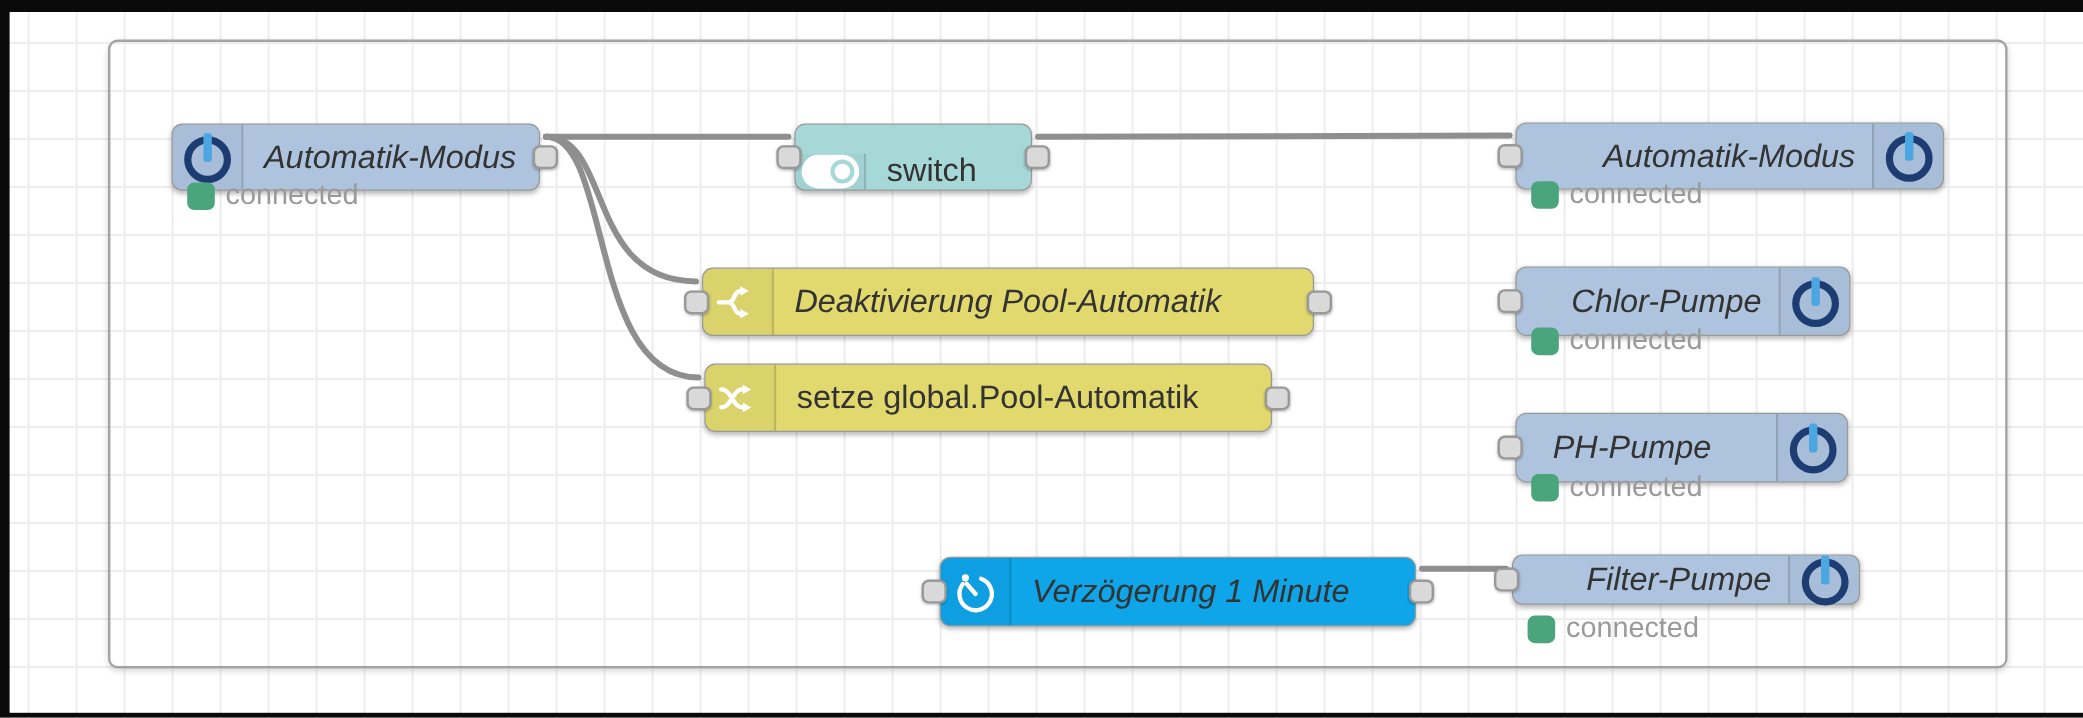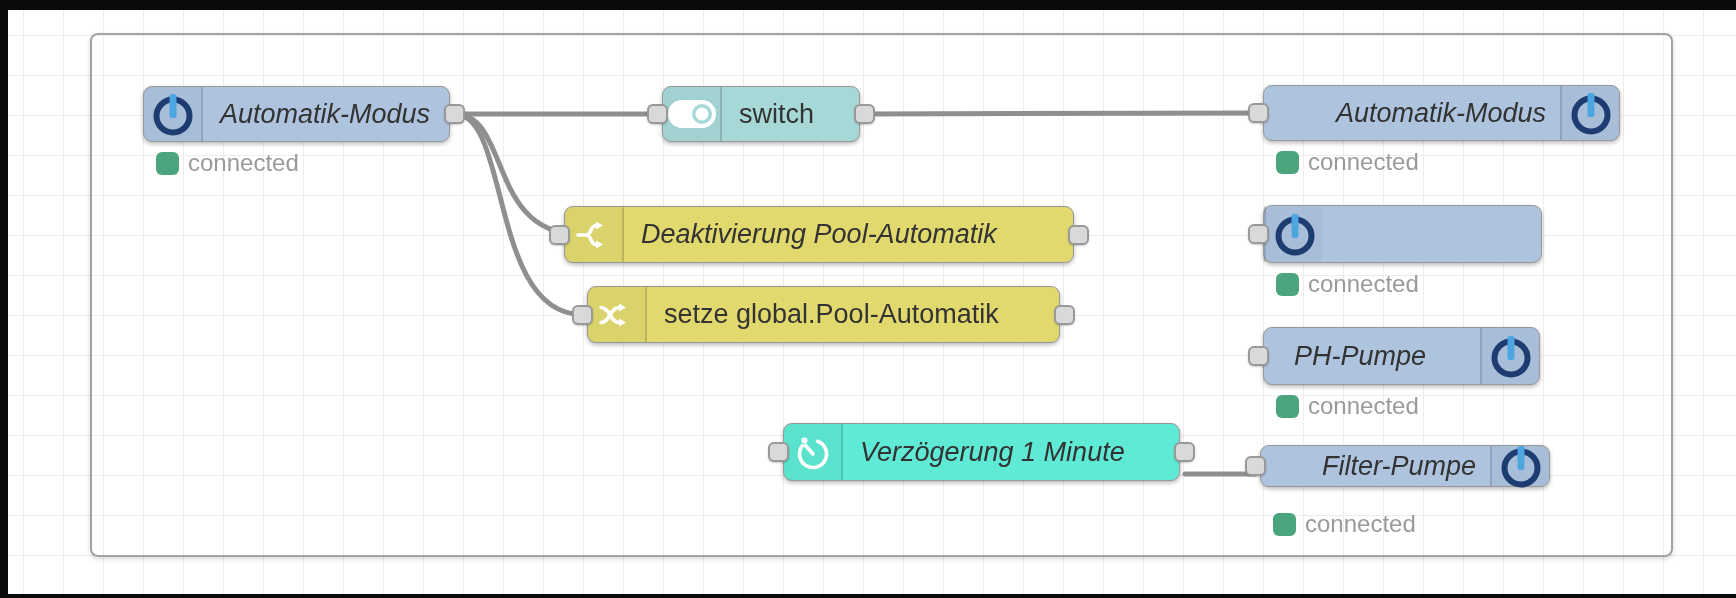--- a/index.html
+++ b/index.html
@@ -15,21 +15,21 @@
   .frame{position:absolute;background:#0a0a0a;z-index:50;}
   .frame.top{left:0;top:0;width:1736px;height:10px;}
   .frame.left{left:0;top:0;width:8px;height:598px;}
   .frame.bottom{left:0;top:594px;width:1736px;height:4px;}
   .group-rect{position:absolute;border:2.5px solid #a3a3a3;border-radius:8px;
     box-shadow:0 2px 5px rgba(0,0,0,0.16);box-sizing:border-box;background:transparent;z-index:1;}
   svg.wire-layer{position:absolute;left:0;top:0;z-index:2;}
   .wire{fill:none;stroke-width:5;stroke-linecap:round;}
   .node{position:absolute;display:flex;align-items:stretch;box-sizing:border-box;
     border:1.5px solid #999999;border-radius:9px;z-index:3;
-    box-shadow:0 2px 4px rgba(0,0,0,0.28);}
+    box-shadow:0 2px 4px rgba(0,0,0,0.28);margin-top:17px;}
   .icon-box{flex:0 0 57px;width:57px;display:flex;align-items:center;justify-content:center;
     background:rgba(0,0,0,0.03);}
   .icon-box.side-left{border-right:2px solid rgba(0,0,0,0.14);border-radius:7px 0 0 7px;}
   .icon-box.side-right{border-left:2px solid rgba(0,0,0,0.14);border-radius:0 7px 7px 0;}
   .node-label{flex:1;display:flex;align-items:center;font-size:27px;color:#333;
     white-space:nowrap;overflow:hidden;}
   .node-label.align-left{justify-content:flex-start;padding-left:17px;padding-right:6px;}
   .node-label.align-right{justify-content:flex-end;padding-right:14px;padding-left:6px;}
   .node-label.italic{font-style:italic;}
   .port{position:absolute;width:21px;height:20px;background:#d9d9d9;border:2px solid #999;
@@ -62,33 +62,33 @@
             <rect x="19.5" y="3" width="7" height="24" rx="2.5" fill="#4ba6e2"></rect>
           </svg>
         </div>
         <span class="node-label italic align-left">Automatik-Modus</span>
         <div class="port out"></div>
       </div>
       <div class="status" style="left: 156px; top: 151px;">
         <span class="status-dot" style="background: rgb(74, 164, 124);"></span>
         <span class="status-text" style="color: rgb(154, 154, 154);">connected</span>
       </div>
-      <div class="node" style="left: 662px; top: 86px; width: 198px; height: 56px; background: rgb(167, 216, 216);">
+      <div class="node" style="left: 662px; top: 86px; width: 198px; height: 56px; background: rgb(167, 216, 216); align-items: flex-end;">
         <div class="icon-box side-left">
           <svg width="50" height="30" viewBox="0 0 50 30">
             <rect x="1" y="1" width="48" height="28" rx="14" fill="#ffffff"></rect>
             <circle cx="35" cy="15" r="10" fill="#a7d8d8"></circle>
             <circle cx="35" cy="15" r="6.5" fill="#ffffff"></circle>
           </svg>
         </div>
         <span class="node-label align-left">switch</span>
         <div class="port in"></div>
         <div class="port out"></div>
       </div>
-      <div class="node" style="left: 564px; top: 206px; width: 510px; height: 57px; background: rgb(226, 217, 110);">
+      <div class="node" style="left: 585px; top: 206px; width: 510px; height: 57px; background: rgb(226, 217, 110);">
         <div class="icon-box side-left">
           <svg width="42" height="42" viewBox="0 0 42 42">
             <path d="M5 21 H13 M13 21 C19 21 17 11.5 23 11.5 M13 21 C19 21 17 30.5 23 30.5" fill="none" stroke="#fff" stroke-width="3.6" stroke-linecap="round"></path>
             <path d="M23 7.5 L30 11.5 L23 15.5 Z" fill="#fff"></path>
             <path d="M23 26.5 L30 30.5 L23 34.5 Z" fill="#fff"></path>
           </svg>
         </div>
         <span class="node-label italic align-left">Deaktivierung Pool-Automatik</span>
         <div class="port in"></div>
         <div class="port out"></div>
@@ -98,21 +98,21 @@
           <svg width="42" height="42" viewBox="0 0 42 42">
             <path d="M5 13.5 C14 13.5 14 28.5 23 28.5 M5 28.5 C14 28.5 14 13.5 23 13.5" fill="none" stroke="#fff" stroke-width="3.6" stroke-linecap="round"></path>
             <path d="M23 9.5 L30 13.5 L23 17.5 Z" fill="#fff"></path>
             <path d="M23 24.5 L30 28.5 L23 32.5 Z" fill="#fff"></path>
           </svg>
         </div>
         <span class="node-label align-left">setze global.Pool-Automatik</span>
         <div class="port in"></div>
         <div class="port out"></div>
       </div>
-      <div class="node" style="left: 783px; top: 423px; width: 397px; height: 58px; background: #5eead4;">
+      <div class="node" style="left: 783px; top: 447px; width: 397px; height: 58px; background: #0ea5e9;">
         <div class="icon-box side-left">
           <svg width="44" height="44" viewBox="0 0 44 44">
             <path d="M26.6 11.3 A13.5 13.5 0 1 1 11.4 15.7" fill="none" stroke="#fff" stroke-width="3.6" stroke-linecap="round"></path>
             <line x1="22" y1="24" x2="14.5" y2="15.5" stroke="#fff" stroke-width="3.6" stroke-linecap="round"></line>
             <circle cx="13.5" cy="10.5" r="3" fill="#fff"></circle>
           </svg>
         </div>
         <span class="node-label italic align-left">Verzögerung 1 Minute</span>
         <div class="port in"></div>
         <div class="port out"></div>
@@ -125,20 +125,21 @@
             <rect x="19.5" y="3" width="7" height="24" rx="2.5" fill="#4ba6e2"></rect>
           </svg>
         </div>
         <div class="port in"></div>
       </div>
       <div class="status" style="left: 1276px; top: 150px;">
         <span class="status-dot" style="background: rgb(74, 164, 124);"></span>
         <span class="status-text" style="color: rgb(154, 154, 154);">connected</span>
       </div>
       <div class="node" style="left: 1263px; top: 205px; width: 279px; height: 58px; background: rgb(174, 196, 222);">
+        <span class="node-label italic align-right">Chlor-Pumpe</span>
         <div class="icon-box side-right">
           <svg width="46" height="46" viewBox="0 0 46 46">
             <circle cx="23" cy="25" r="16.5" fill="none" stroke="#1d3c72" stroke-width="6"></circle>
             <rect x="19.5" y="3" width="7" height="24" rx="2.5" fill="#4ba6e2"></rect>
           </svg>
         </div>
         <div class="port in"></div>
       </div>
       <div class="status" style="left: 1276px; top: 272px;">
         <span class="status-dot" style="background: rgb(74, 164, 124);"></span>

